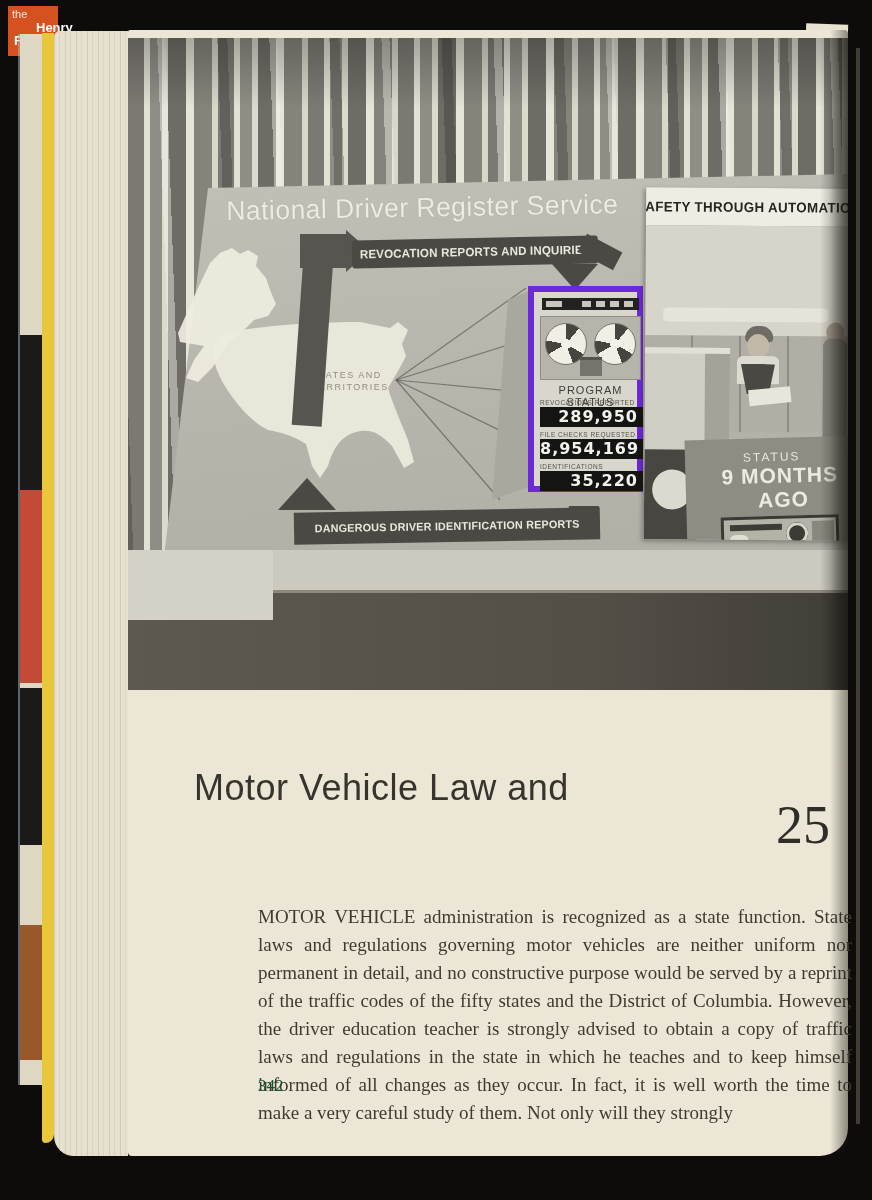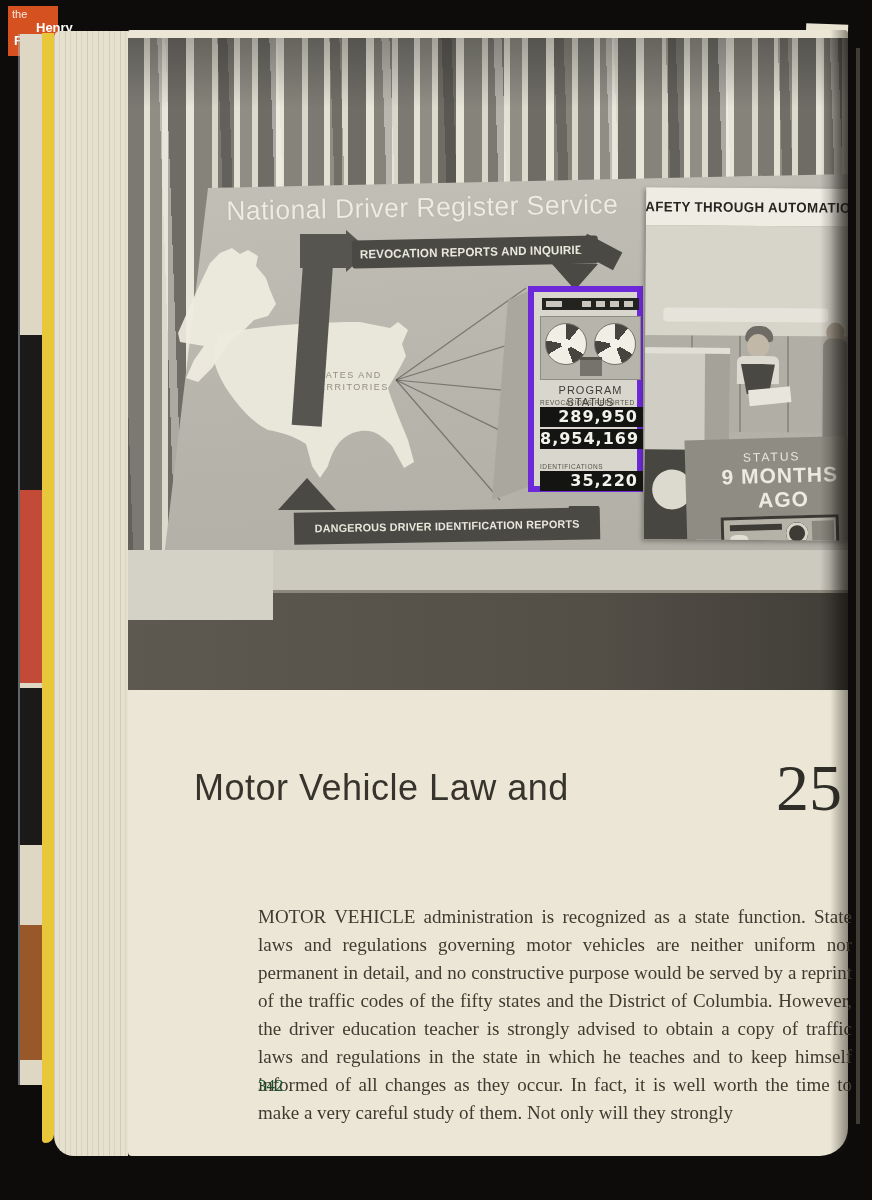--- a/index.html
+++ b/index.html
@@ -87,21 +87,21 @@
       conic-gradient(#46443e 0 40deg,#f0eee5 40deg 120deg,#46443e 120deg 160deg,#f0eee5 160deg 240deg,#46443e 240deg 280deg,#f0eee5 280deg 360deg);
     border:1px solid #77756c;box-sizing:border-box;}
   .reel-hub{left:39px;top:40px;width:22px;height:16px;background:#75736b;
     border-top:3px solid #55534c;}
   .prog-status{left:0;top:92px;width:113px;text-align:center;font-size:11px;color:#3f3d37;letter-spacing:1px;}
   .ctr-label{left:6px;width:103px;font-size:6.5px;letter-spacing:.5px;color:#55534a;}
   .ctr-panel{left:6px;width:103px;height:20px;background:#141412;color:#f2f1ea;
     font-family:"DejaVu Sans",sans-serif;font-weight:700;font-size:16px;line-height:20px;
     text-align:right;padding-right:5px;box-sizing:border-box;letter-spacing:1px;}
   .l1{top:107px;} .p1{top:115px;}
-  .l2{top:139px;} .p2{top:137px;}
+  .l2{top:139px;} .p2{top:147px;}
   .l3{top:171px;} .p3{top:179px;}
 
   
   .arr-up{left:150px;top:440px;width:0;height:0;border-left:29px solid transparent;
     border-right:29px solid transparent;border-bottom:32px solid #4a4944;}
   .banner-bottom{left:166px;top:472px;width:306px;height:32px;background:#4a4944;
     display:flex;align-items:center;justify-content:center;transform:rotate(-1deg);}
   .banner-bottom span{font-size:11px;font-weight:700;color:#e9e7dc;letter-spacing:.2px;transform:scaleX(.98);white-space:nowrap;}
   .conn-right{left:446px;top:424px;width:30px;height:54px;background:#4a4944;transform:skewX(-16deg);}
 
@@ -143,21 +143,21 @@
   .tabletop-left{left:0;top:512px;width:145px;height:70px;background:#d4d1c7;}
   .cabinet{left:0;top:552px;width:720px;height:100px;
     background:linear-gradient(90deg,#5d5951,#534f47 65%,#413e38);
     border-top:3px solid #8d897d;box-sizing:border-box;}
   .photo-gutter{right:0;top:0;width:28px;height:652px;
     background:linear-gradient(90deg,transparent,rgba(18,16,12,.55));}
 
   
   .chapter-title{left:66px;top:733px;font-family:Liberation Sans, sans-serif;font-size:36px;
     line-height:50px;color:#36342c;letter-spacing:.5px;}
-  .chapter-num{left:648px;top:720px;font-family:"Liberation Serif",serif;font-size:66px;color:#2f2d27;}
+  .chapter-num{left:648px;top:764px;font-family:"Liberation Serif",serif;font-size:54px;color:#2f2d27;}
   .para{left:130px;top:873px;width:594px;font-family:"Liberation Serif",serif;font-size:19px;
     line-height:28px;text-align:justify;color:#3f3b31;margin:0;}
   .pagenum{left:130px;top:1046px;font-family:"Liberation Serif",serif;font-size:17px;color:#14532d;}
 </style>
 </head>
 <body>
 
 <div id="stage">
 
   <div class="abs hf-logo">

